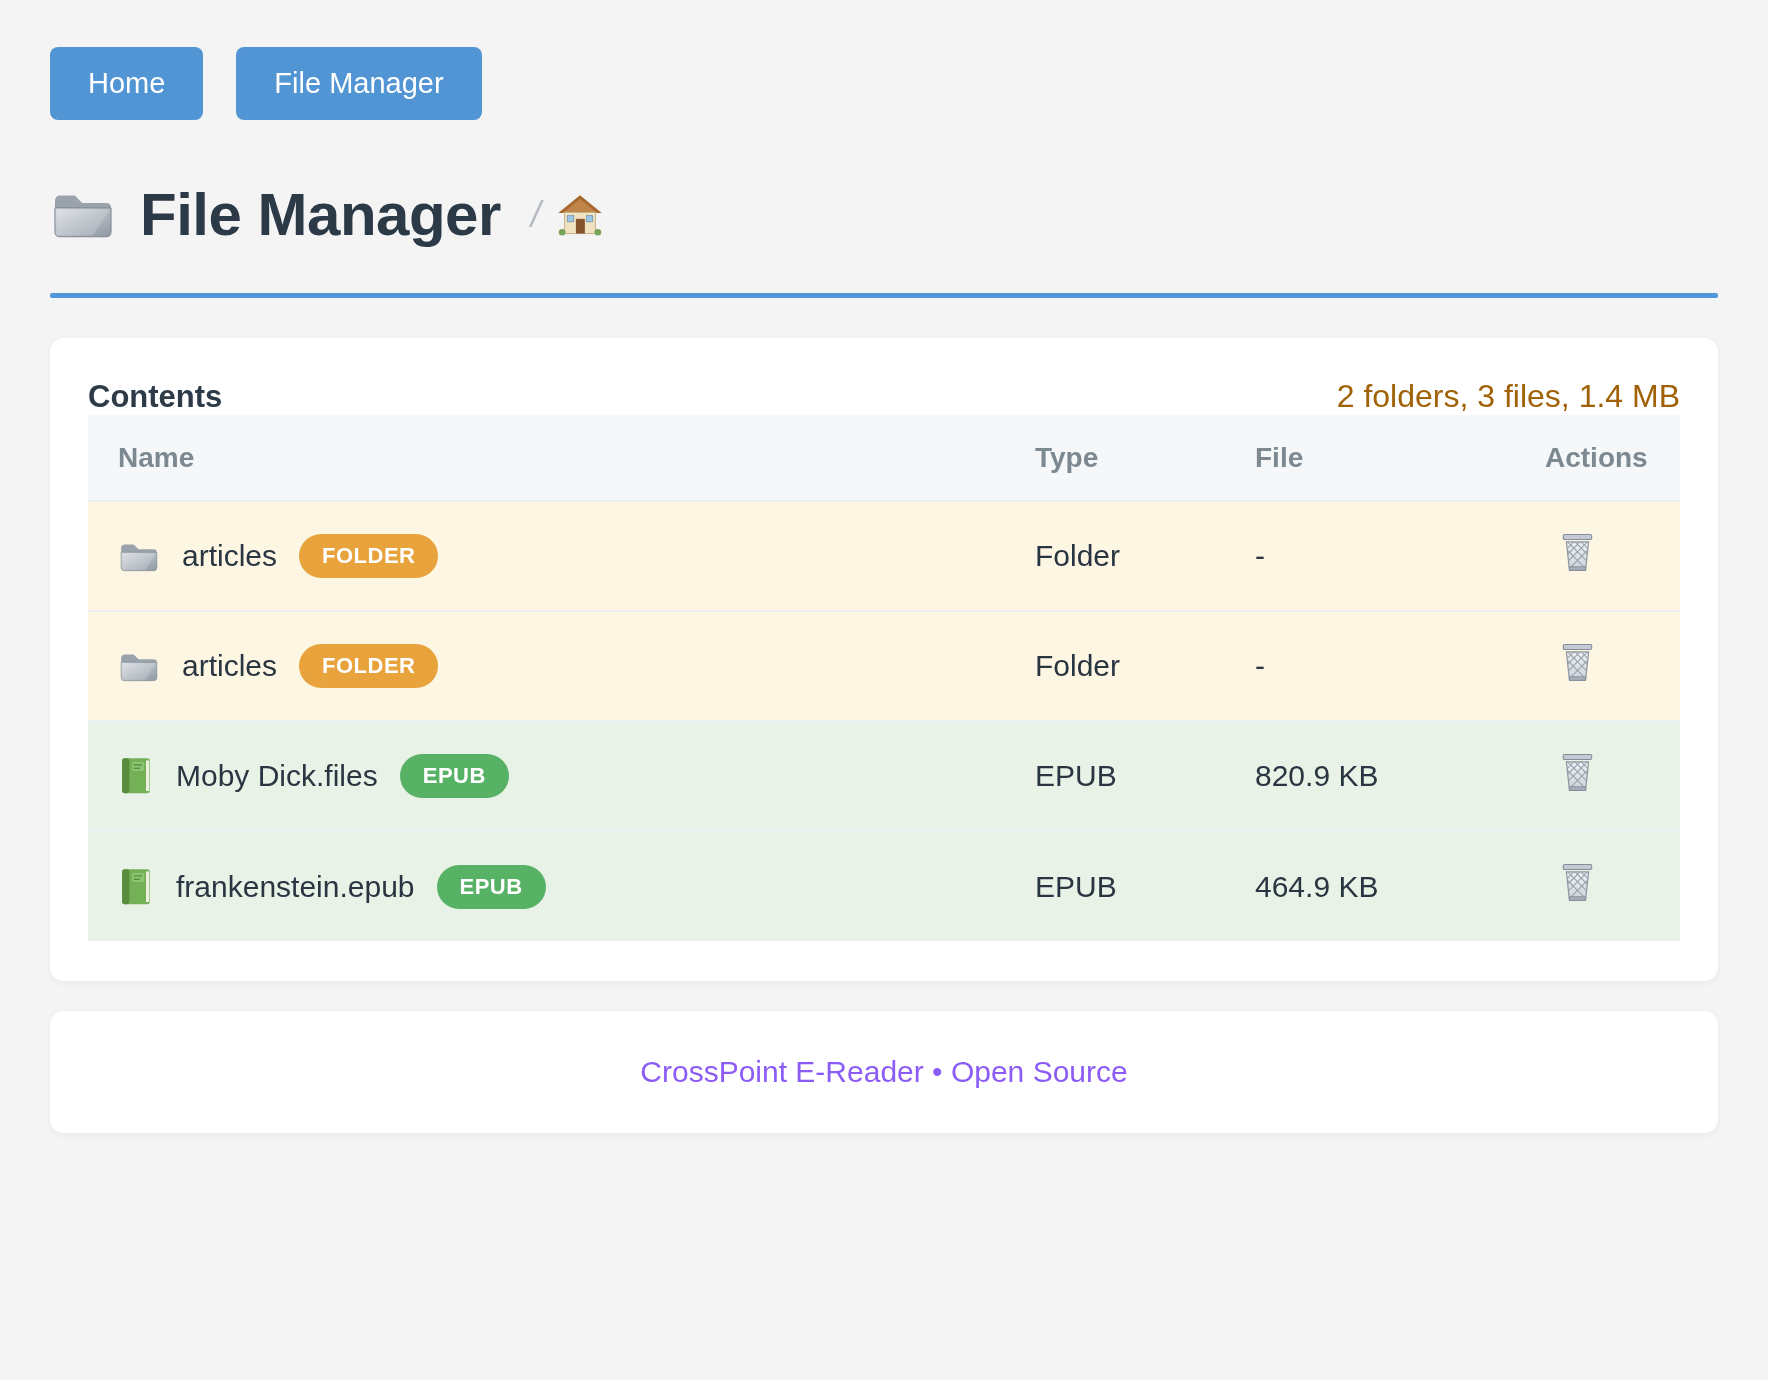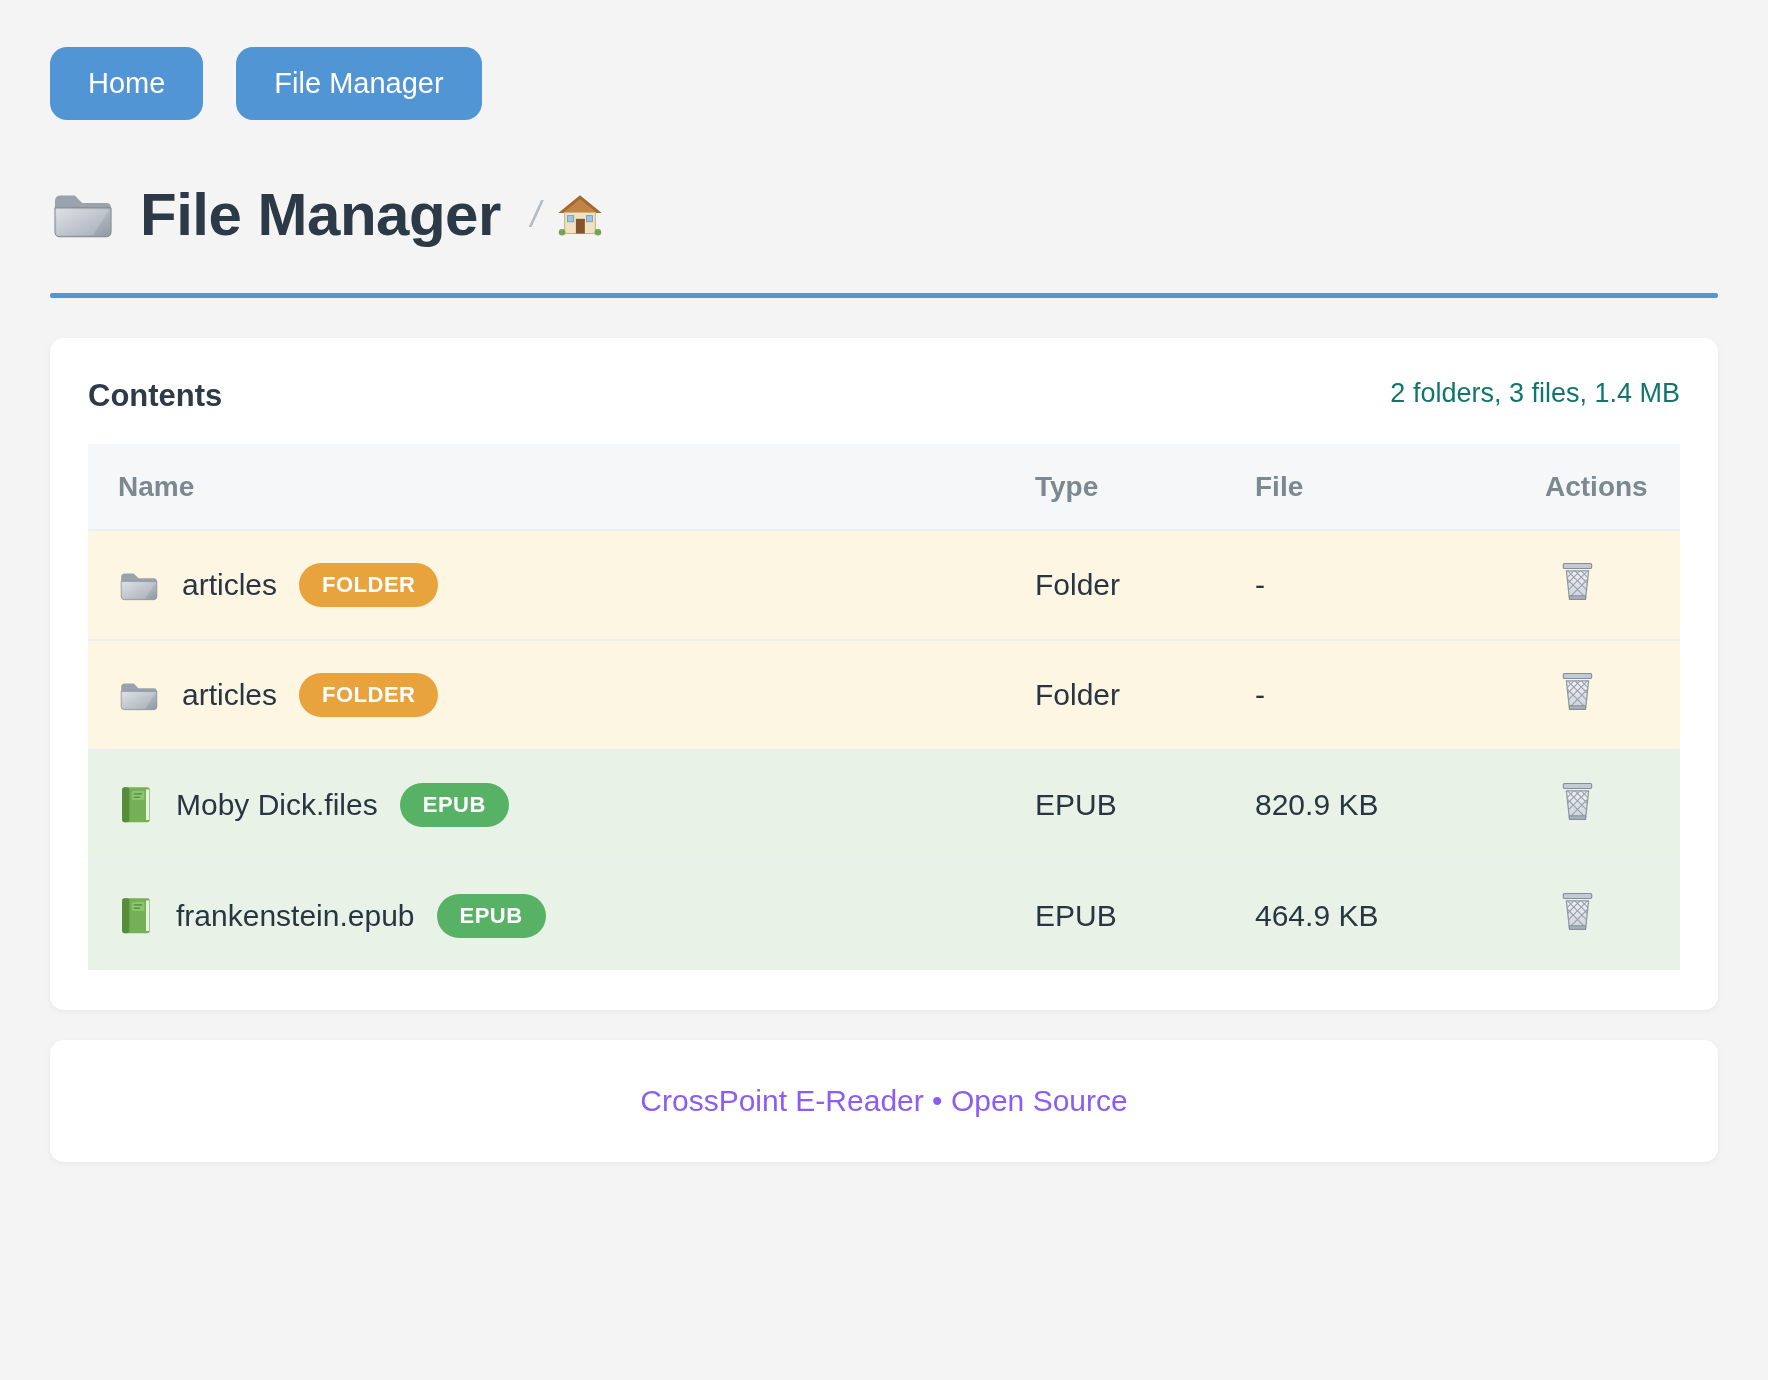--- a/index.html
+++ b/index.html
@@ -9,21 +9,21 @@
     font-family: "Liberation Sans", "DejaVu Sans", sans-serif;
     overflow: hidden;
   }
   .page { width: 1768px; height: 1380px; position: relative; }
 
   
   .topnav { padding: 47px 50px 0; display: flex; gap: 33px; }
   .btn-nav {
     background: #5295d5; color: #ffffff; border: none;
     font-family: inherit; font-size: 29px;
-    height: 73px; padding: 0 38px; border-radius: 17px;
+    height: 73px; padding: 0 38px; border-radius: 8px;
     display: inline-flex; align-items: center; cursor: pointer;
   }
 
   
   .page-header { display: flex; align-items: center; margin: 60px 50px 0; }
   .title-folder { width: 66px; height: 57px; margin-right: 24px; flex: none; }
   .page-title { font-size: 60px; font-weight: bold; color: #2c3947; letter-spacing: -0.5px; }
   .crumb-sep { font-size: 36px; color: #b6bcc2; margin-left: 30px; font-style: italic; }
   .crumb-home { width: 46px; height: 46px; margin-left: 16px; flex: none; }
   .add-btn {
@@ -34,23 +34,23 @@
   }
   .add-caret { font-size: 23px; line-height: 1; }
 
   .rule { height: 5px; background: #4f97d7; margin: 44px 50px 0; border-radius: 2px; }
 
   
   .card {
     background: #ffffff; border-radius: 14px; margin: 40px 50px 0;
     padding: 40px 38px 40px; box-shadow: 0 2px 6px rgba(0,0,0,0.05);
   }
-  .card-head { display: flex; justify-content: space-between; align-items: flex-start; margin-bottom: 30px; }
+  .card-head { display: flex; justify-content: space-between; align-items: flex-end; }
   .card-title { font-size: 31px; font-weight: bold; color: #2d3a48; }
-  .card-stats { font-size: 27px; color: #0f766e; }
+  .card-stats { font-size: 32px; color: #a16207; }
 
   table { width: 100%; border-collapse: collapse; table-layout: fixed; }
   thead th {
     background: #f5f7f9; height: 86px; font-size: 28px; font-weight: bold;
     color: #7c8991; text-align: left; padding-left: 30px;
   }
   th.col-type { width: 220px; }
   th.col-size { width: 290px; }
   th.col-actions { width: 165px; }
   tbody tr { border-top: 2px solid #ecefef; }

